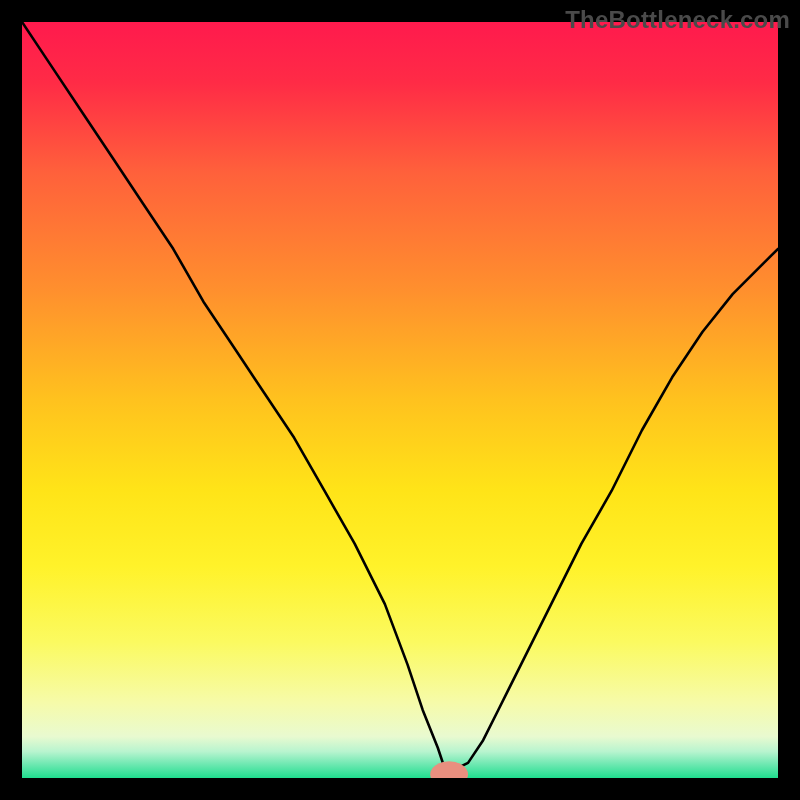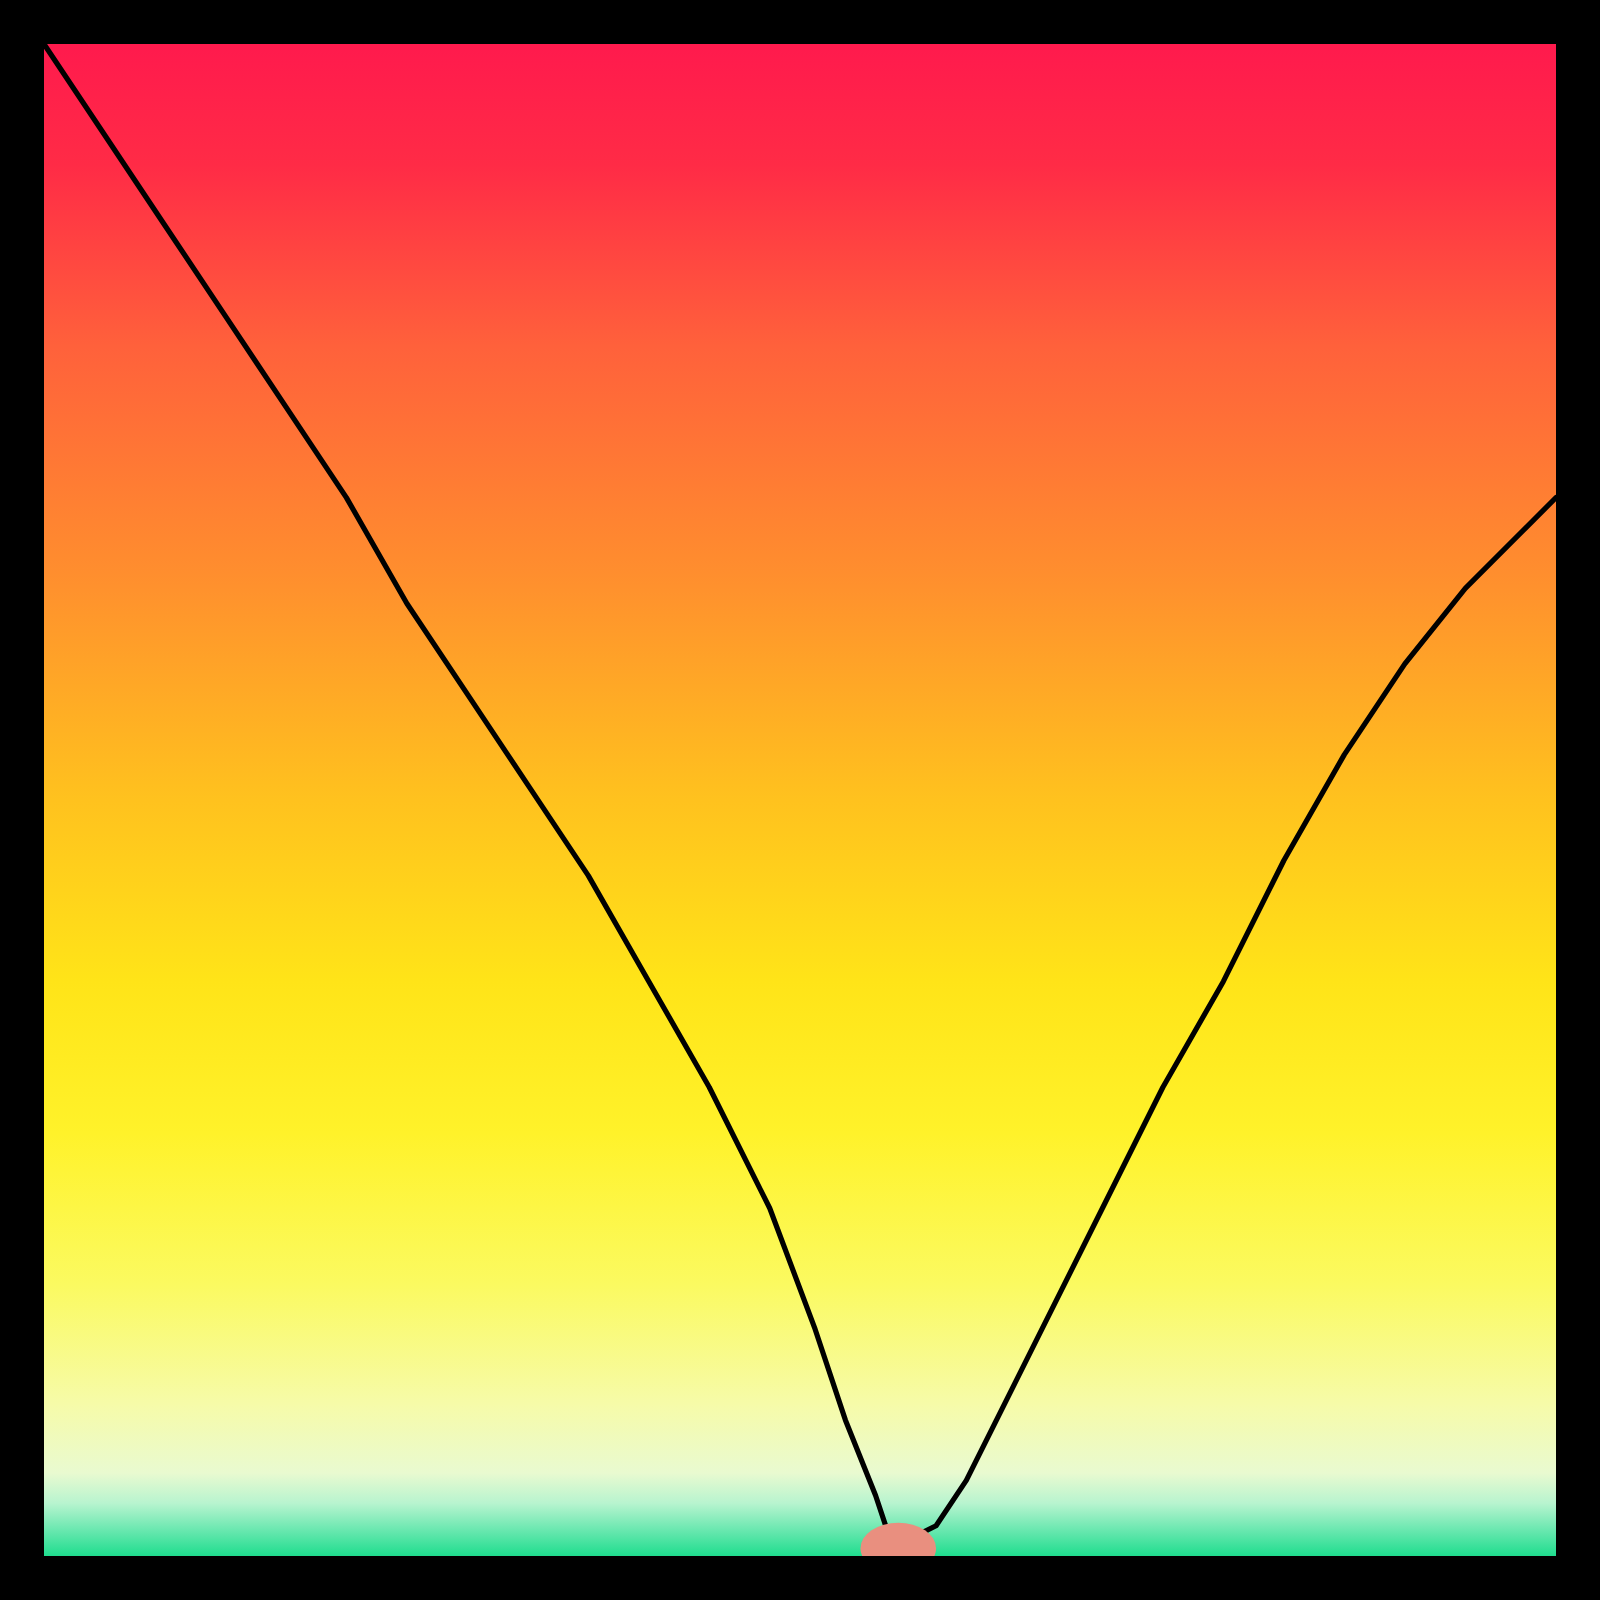--- a/index.html
+++ b/index.html
@@ -39,20 +39,21 @@
   svg {
     display: block;
     width: 756px;
     height: 756px;
   }
 </style>
 </head>
 <body>
 
 <div class="frame">
+  <div class="watermark">TheBottleneck.com</div>
 
   <div class="plot-wrap">
     <svg id="chart-svg" viewBox="0 0 756 756" preserveAspectRatio="none">
       <defs>
         <linearGradient id="bg-grad" x1="0" y1="0" x2="0" y2="1">
             <stop offset="0.00%" stop-color="#ff1a4d"></stop>
             <stop offset="8.00%" stop-color="#ff2b46"></stop>
             <stop offset="20.00%" stop-color="#ff613b"></stop>
             <stop offset="35.00%" stop-color="#ff8e2e"></stop>
             <stop offset="50.00%" stop-color="#ffc21e"></stop>

